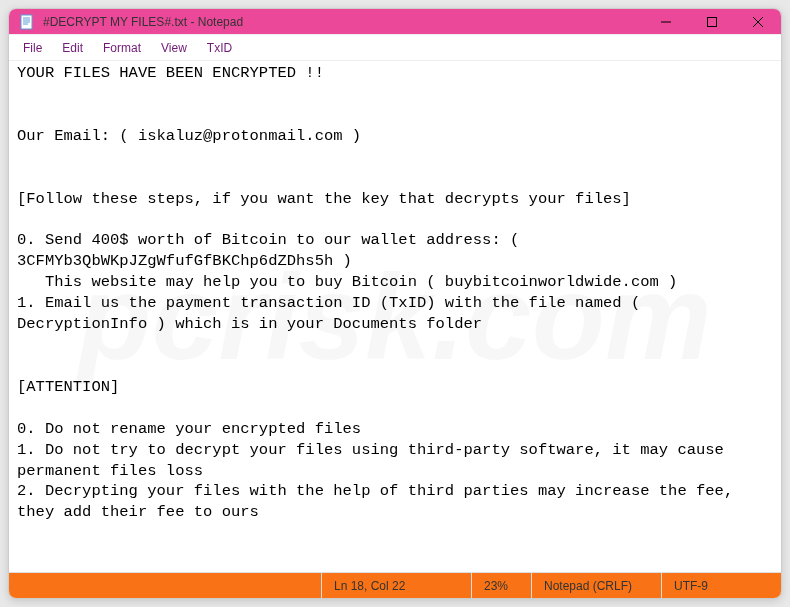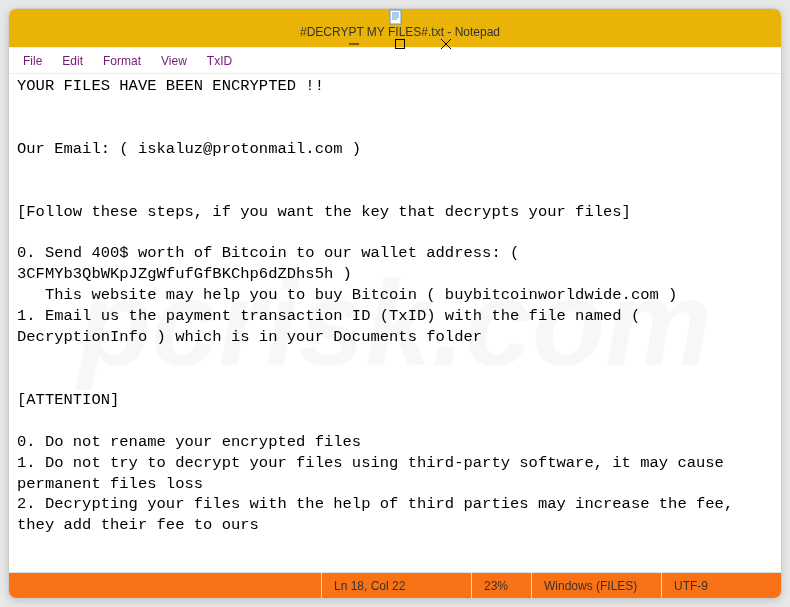--- a/index.html
+++ b/index.html
@@ -22,25 +22,24 @@
       box-shadow: 0 2px 8px rgba(0,0,0,0.15);
       width: 774px;
       height: 591px;
       display: flex;
       flex-direction: column;
       overflow: hidden;
     }
     .titlebar {
       display: flex;
       align-items: center;
-      height: 39px;
+      height: 26px;
       padding: 0 0 0 10px;
-      background: #eab308;
+      background: #ec4899;
       border-bottom: 1px solid #eee;
-      flex-direction: column;
     }
     .titlebar-icon {
       width: 16px;
       height: 16px;
       margin-right: 8px;
       display: inline-flex;
       align-items: center;
       justify-content: center;
     }
     .titlebar-title {
@@ -177,16 +176,16 @@
 [ATTENTION]
 
 0. Do not rename your encrypted files
 1. Do not try to decrypt your files using third-party software, it may cause permanent files loss
 2. Decrypting your files with the help of third parties may increase the fee, they add their fee to ours</span></div>
 
   <div class="statusbar">
     <div class="status-spacer"></div>
     <div class="status-cell" style="width:150px">Ln 18, Col 22</div>
     <div class="status-cell" style="width:60px">23%</div>
-    <div class="status-cell" style="width:130px">Windows (FILES)</div>
+    <div class="status-cell" style="width:130px">Notepad (CRLF)</div>
     <div class="status-cell" style="width:120px">UTF-9</div>
   </div>
 </div>
 
 </body></html>

